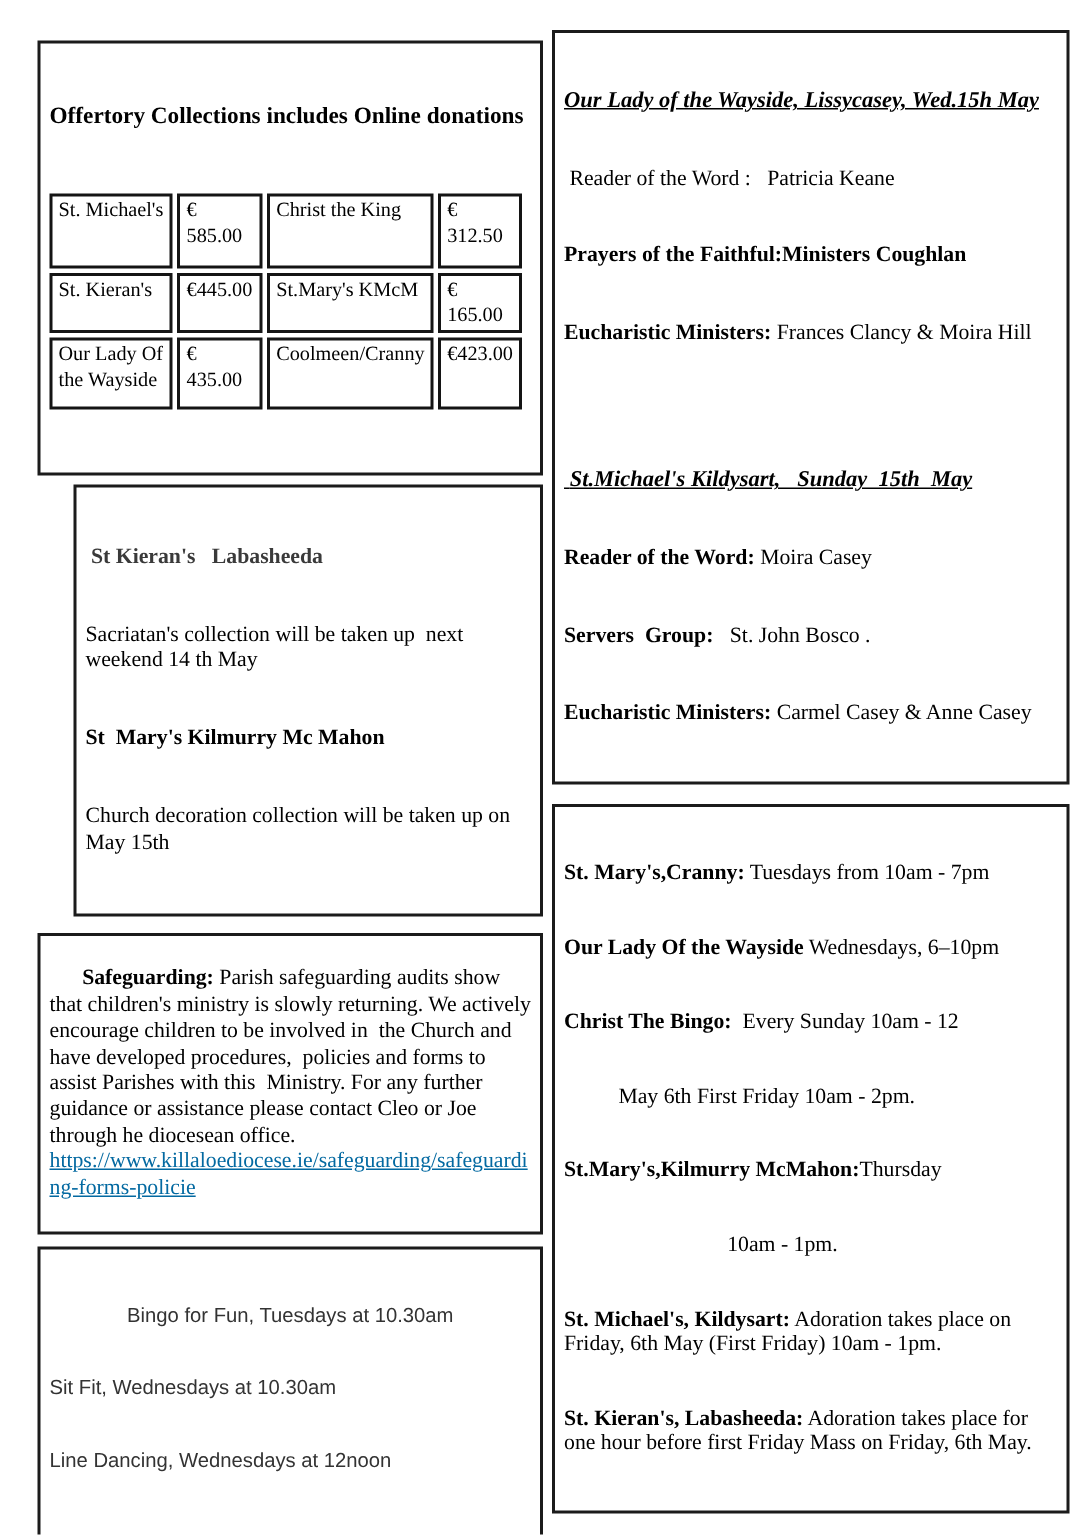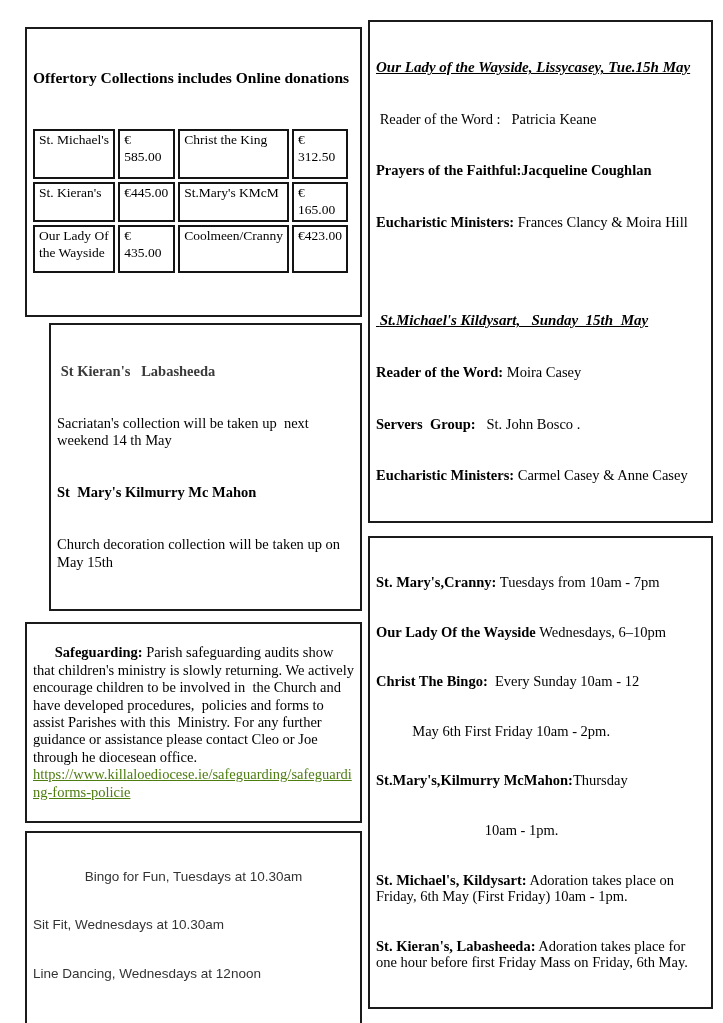--- a/index.html
+++ b/index.html
@@ -4,21 +4,21 @@
 <style>
   html,body{margin:0;padding:0;background:#fff;}
   .page{position:relative;width:723px;height:1023px;background:#fff;color:#000;
         font-family:"Liberation Serif","DejaVu Serif",serif;}
   .col{position:absolute;}
   .col-left{left:25px;top:27px;width:337px;}
   .col-right{left:368px;top:20px;width:345px;}
   .box{border:2px solid #1b1b1b;box-sizing:border-box;padding:3px 6px;background:#fff;
        white-space:pre-wrap;overflow:hidden;}
   .bold{font-weight:bold;}
-  .link{color:#4d7c0f;text-decoration:underline;overflow-wrap:anywhere;cursor:pointer;}
+  .link{color:#0369a1;text-decoration:underline;overflow-wrap:anywhere;cursor:pointer;}
 
   
   .bL1{min-height:137px;margin-bottom:6px;}
   .bL2{min-height:107px;margin-bottom:11px;font-size:14.5px;line-height:1.2;margin-left:24px;}
   .bL3{min-height:143px;margin-bottom:8px;font-size:14.5px;line-height:1.2;}
   .bL4{min-height:155px;margin-bottom:7px;font-family:"Liberation Sans",sans-serif;
        font-size:13.5px;line-height:1.2;color:#333;}
 
   
   .bR1{min-height:157px;margin-bottom:13px;font-size:14.5px;line-height:1.18;}
@@ -91,23 +91,23 @@
       
       
       
     </section>
 
   </div>
 
   <div class="col col-right">
 
     <section class="box bR1">
-      <div class="roster-head">Our Lady of the Wayside, Lissycasey, Tue.15h May</div>
+      <div class="roster-head">Our Lady of the Wayside, Lissycasey, Wed.15h May</div>
       <div> Reader of the Word :   Patricia Keane</div>
-      <div class="bold">Prayers of the Faithful:Jacqueline Coughlan</div>
+      <div class="bold">Prayers of the Faithful:Ministers Coughlan</div>
       <div><span class="bold">Eucharistic Ministers:</span><span> Frances Clancy &amp; Moira Hill</span></div>
       <div class="gap12"></div>
       <div class="roster-head"> St.Michael's Kildysart,   Sunday  15th  May</div>
       <div><span class="bold">Reader of the Word:</span><span> Moira Casey</span></div>
       <div><span class="bold">Servers  Group:</span><span>   St. John Bosco .</span></div>
       <div><span class="bold">Eucharistic Ministers:</span><span> Carmel Casey &amp; Anne Casey</span></div>
     </section>
 
     <section class="box bR2">
       <div><span class="bold">St. Mary's,Cranny:</span><span> Tuesdays from 10am - 7pm</span></div>

